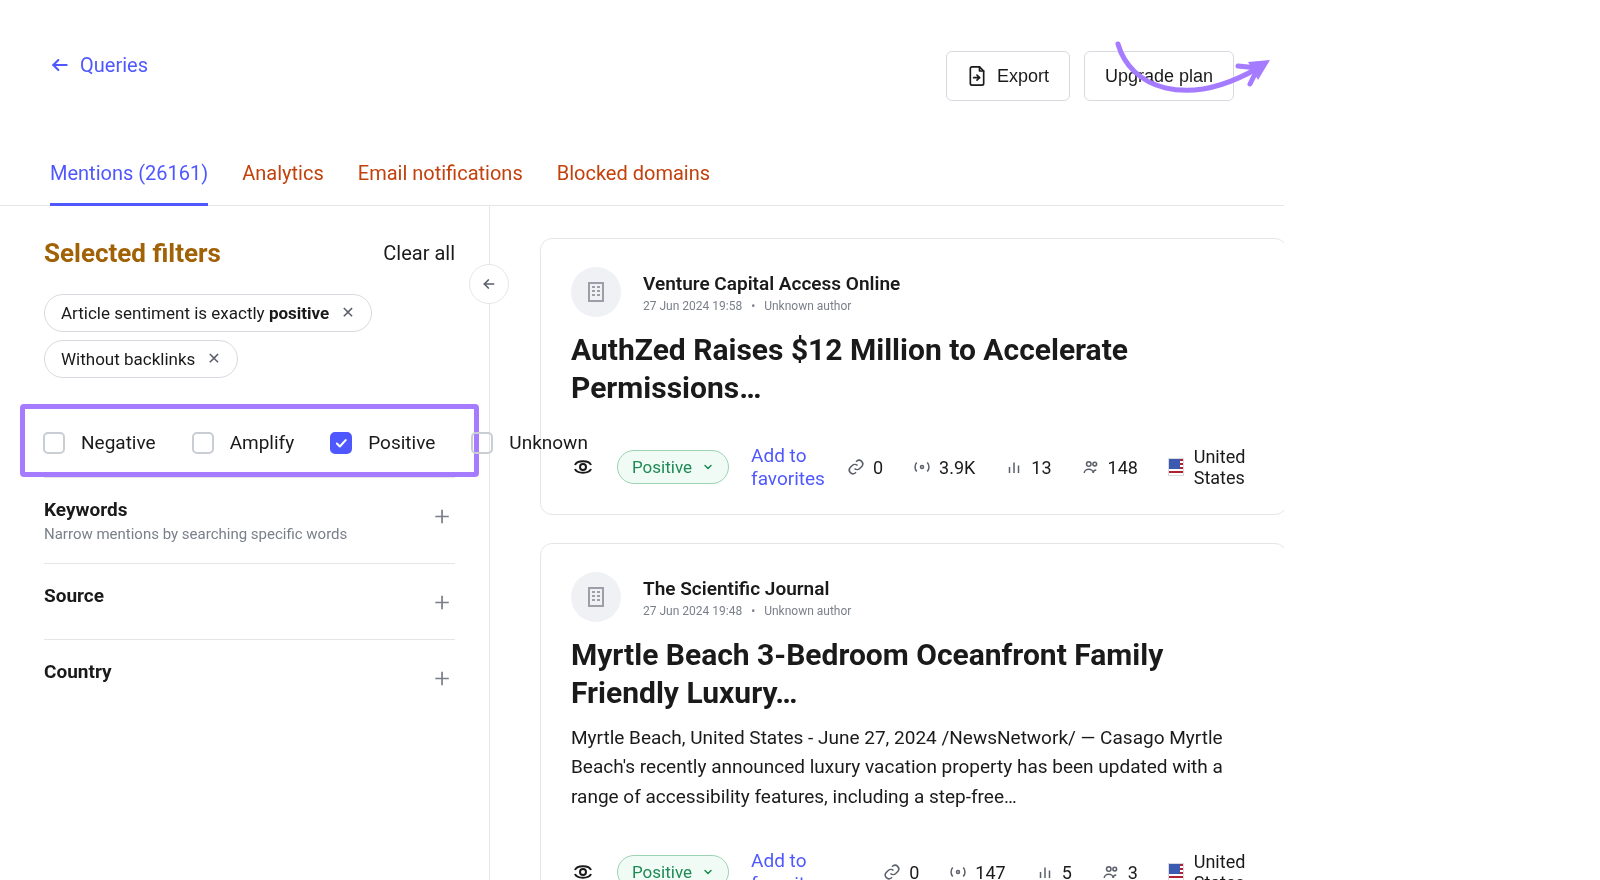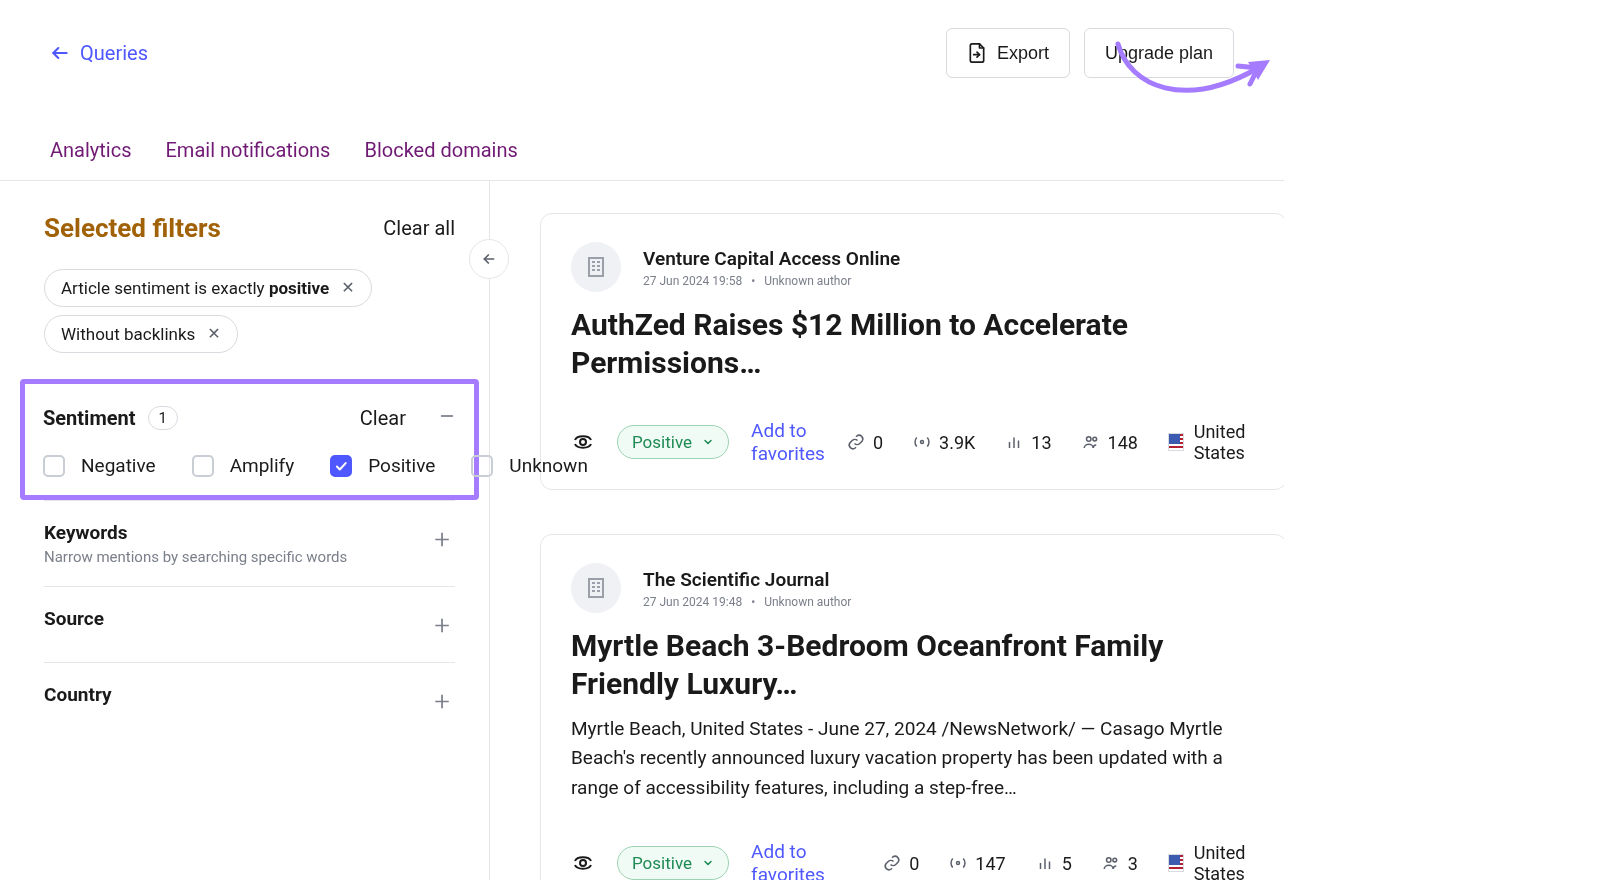--- a/index.html
+++ b/index.html
@@ -13,29 +13,30 @@
 
   
   .topbar { display: flex; justify-content: space-between; align-items: center; padding: 28px 50px 0 50px; }
   .back-link { display: flex; align-items: center; gap: 10px; color: #4f58ff; cursor: pointer; font-size: 20px; }
   .back-link svg { width: 20px; height: 20px; }
   .topbar-right { display: flex; gap: 14px; }
   .btn-outline {
     border: 1px solid #d7dbe0; border-radius: 6px; padding: 12px 20px;
     background: #fff; font-size: 18px; cursor: pointer; display: flex; align-items: center; gap: 10px;
     color: #1a1a1a;
+    margin-top: 23px;
   }
   .btn-outline svg { width: 20px; height: 24px; }
 
   
   .annotation-arrow { position: absolute; top: 32px; left: 1110px; width: 170px; height: 80px; pointer-events: none; }
 
   
   .tabs { display: flex; gap: 34px; padding: 60px 50px 0 50px; border-bottom: 1px solid #e6e6ea; }
-  .tab { padding-bottom: 18px; font-size: 20px; color: #701a75; cursor: pointer; }
+  .tab { padding-bottom: 18px; font-size: 20px; color: #c2410c; cursor: pointer; }
   .tab.active { color: #4f58ff; border-bottom: 3px solid #4f58ff; margin-bottom: -1px; }
 
   
   .body { display: flex; }
   .sidebar { width: 490px; border-right: 1px solid #e6e6ea; padding: 32px 34px 0 44px; position: relative; }
   .collapse-toggle {
     position: absolute; right: -20px; top: 58px;
     width: 40px; height: 40px; border-radius: 50%;
     border: 1px solid #e6e6ea; background: #fff; display:flex; align-items:center; justify-content:center;
     cursor: pointer;
@@ -69,21 +70,21 @@
   .cbox.checked { background: #4f58ff; border-color: #4f58ff; color: #fff; }
 
   .filter-section { display: flex; justify-content: space-between; align-items: flex-start; padding: 20px 0; border-top: 1px solid #e6e6ea; }
   .filter-section:first-of-type { margin-top: 26px; }
   .fs-title { font-weight: 700; font-size: 19px; }
   .fs-sub { font-size: 15px; color: #7a7f8a; margin-top: 4px; }
   .plus { font-size: 26px; color: #7a7f8a; cursor: pointer; }
 
   
   .card {
-    border: 1px solid #e6e6ea; border-radius: 12px; padding: 28px 30px 24px 30px; margin-bottom: 44px;
+    border: 1px solid #e6e6ea; border-radius: 12px; padding: 28px 30px 24px 30px; margin-bottom: 28px;
   }
   .card-meta { display: flex; align-items: center; gap: 22px; margin-bottom: 14px; }
   .avatar { width: 50px; height: 50px; border-radius: 50%; background: #f0f1f4; display:flex; align-items:center; justify-content:center; color:#9a9fa9; }
   .meta-lines { display: flex; flex-direction: column; gap: 4px; }
   .pub { font-weight: 600; font-size: 19px; }
   .meta-sub { color: #7a7f8a; font-size: 12px; }
   .meta-sub .sep { margin: 0 6px; }
   .card-title { font-size: 30px; font-weight: 700; margin: 10px 0 12px; line-height: 1.25; }
   .card-excerpt { font-size: 19px; color: #1a1a1a; line-height: 1.55; }
 
@@ -131,20 +132,21 @@
     </div>
   </div>
 
   <svg class="annotation-arrow" viewBox="0 0 170 80">
     <path d="M 8 12 C 20 55, 75 78, 148 36" stroke="#a57cff" stroke-width="5" fill="none" stroke-linecap="round"></path>
     <path d="M 148 36 L 128 34 M 148 36 L 140 52" stroke="#a57cff" stroke-width="5" fill="none" stroke-linecap="round"></path>
     <polygon points="160,28 138,30 148,48" fill="#a57cff"></polygon>
   </svg>
 
   <div class="tabs">
+    <div class="tab active">Mentions (26161)</div>
     <div class="tab">Analytics</div>
     <div class="tab">Email notifications</div>
     <div class="tab">Blocked domains</div>
   </div>
 
   <div class="body">
 
     <aside class="sidebar">
       <button class="collapse-toggle">
         <svg width="16" height="16" viewBox="0 0 24 24" fill="none" stroke="#5a5f6a" stroke-width="2.5" stroke-linecap="round" stroke-linejoin="round">
@@ -163,30 +165,20 @@
           <span><span>Article sentiment is exactly </span><b>positive</b></span>
           <span class="chip-x">✕</span>
         </div>
         <div class="chip">
           <span>Without backlinks</span>
           <span class="chip-x">✕</span>
         </div>
       </div>
 
       <div class="highlight">
-        <div class="sentiment-head">
-          <span class="sentiment-title">Sentiment</span>
-          <span class="badge-count">1</span>
-          <span class="sentiment-clear">Clear</span>
-          <span class="sentiment-collapse">
-            <svg width="18" height="18" viewBox="0 0 24 24" stroke="#8a8f99" stroke-width="2.5" stroke-linecap="round">
-                <line x1="5" y1="12" x2="19" y2="12"></line>
-              </svg>
-          </span>
-        </div>
         <div class="checklist">
           <div class="check-row">
             <span class="cbox"></span>
             <span>Negative</span>
           </div>
           <div class="check-row">
             <span class="cbox"></span>
             <span>Amplify</span>
           </div>
           <div class="check-row">

